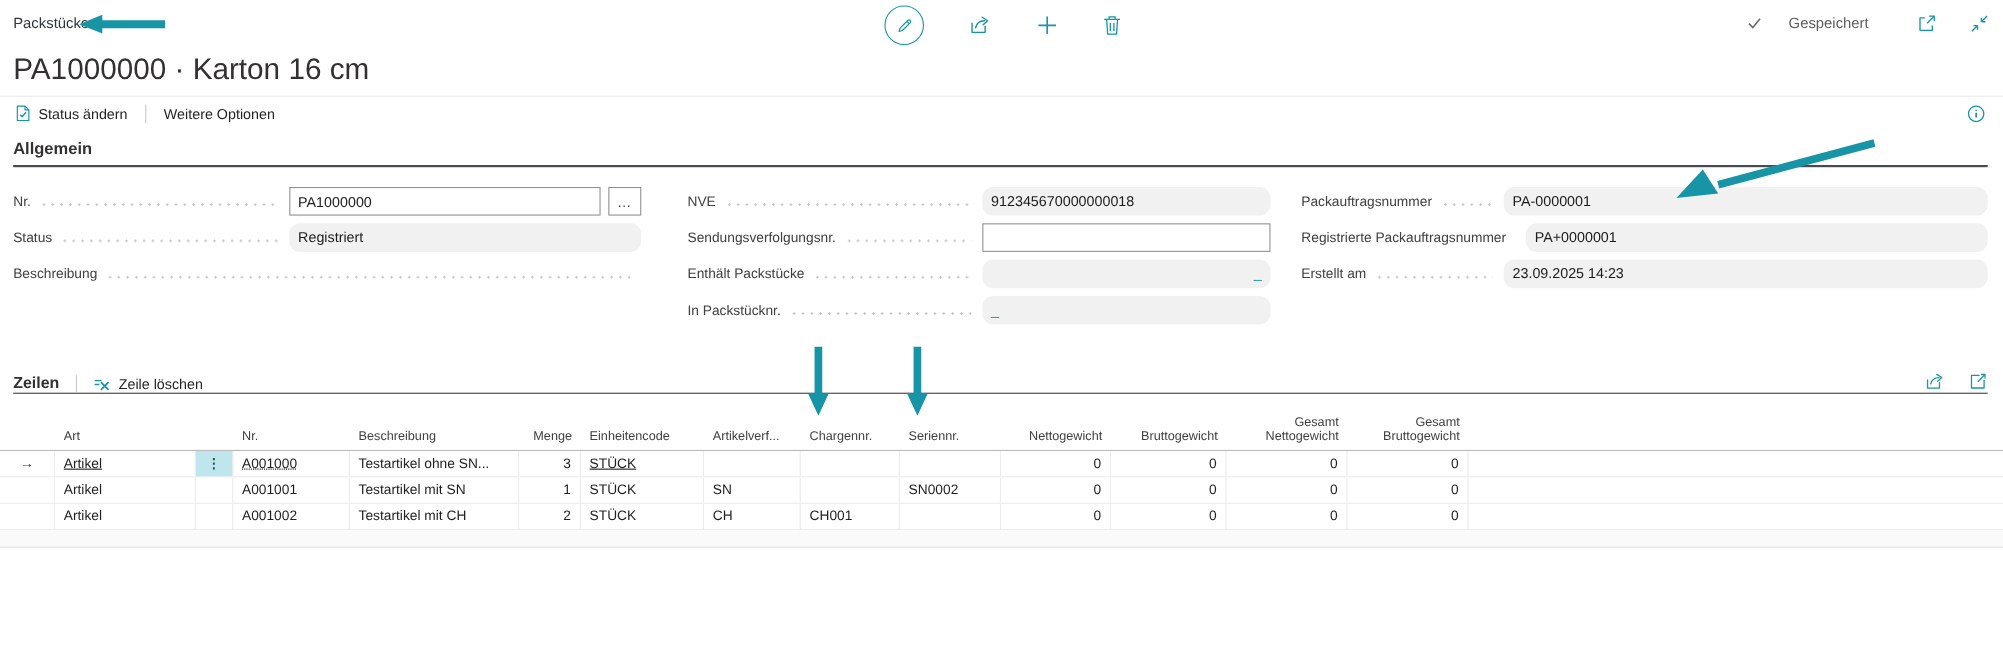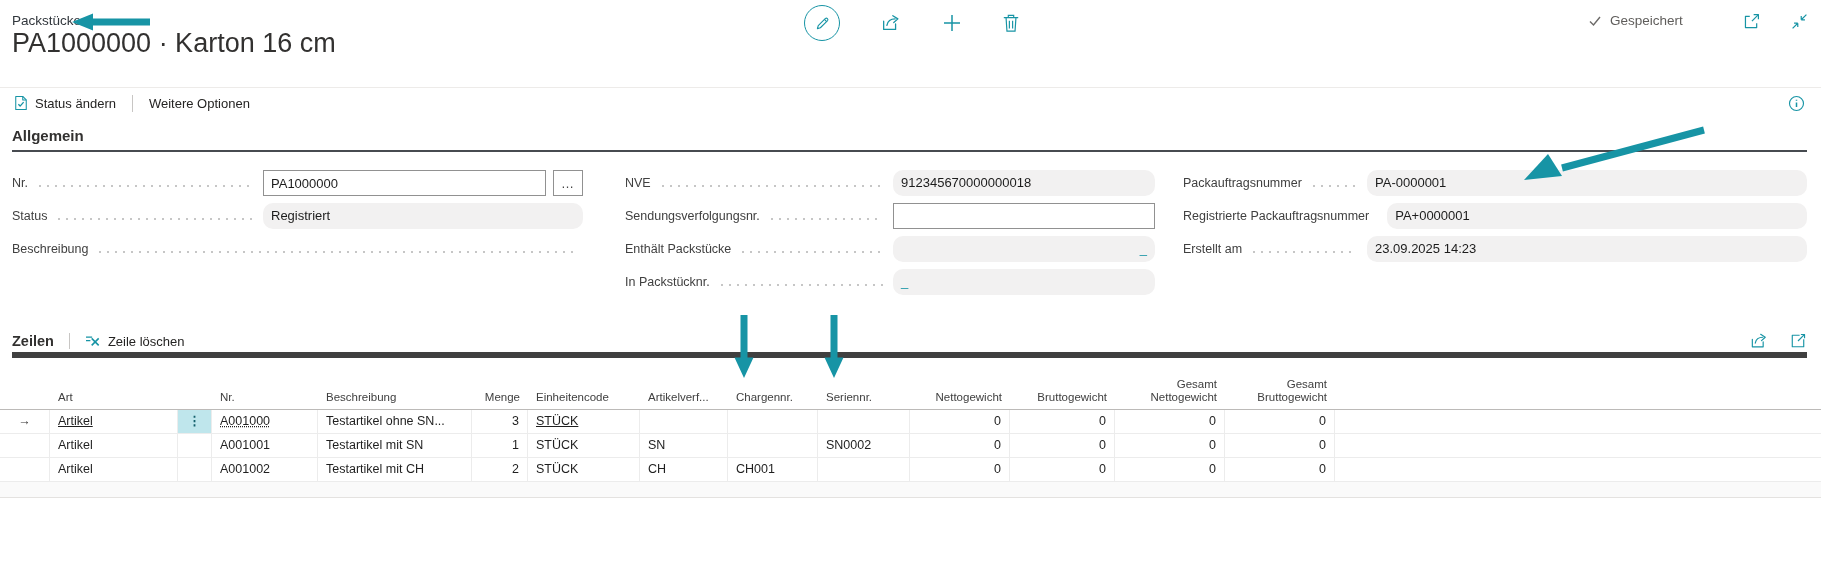--- a/index.html
+++ b/index.html
@@ -10,26 +10,26 @@
     --accent:#1794a5; --readonly:#f2f1f1; --border:#919191; --cellline:#ececec;
   }
   svg { display:block; }
 
   
   .breadcrumb { position:absolute; top:13px; left:12px; font-size:13.5px; color:#31363c; cursor:pointer; }
   .center-icons { position:absolute; top:4px; left:804px; display:flex; align-items:center; gap:40px; height:38px; }
   .pencil-circle { width:36px; height:36px; border:1.5px solid var(--accent); border-radius:50%;
     display:flex; align-items:center; justify-content:center; }
   .icon-btn { display:flex; align-items:center; justify-content:center; cursor:pointer; }
-  .saved-cluster { position:absolute; top:13px; left:1588px; display:flex; align-items:center; gap:8px; }
+  .saved-cluster { position:absolute; top:13px; left:1588px; display:flex; align-items:center; gap:24px; }
   .saved-text { font-size:13.5px; color:#5f5d5b; }
   .win-icons { position:absolute; top:12px; left:1742px; display:flex; align-items:center; gap:29px; }
 
   
-  .page-title { position:absolute; top:28px; left:12px; font-size:27px; font-weight:400; color:#323130; }
+  .page-title { position:absolute; top:48px; left:12px; font-size:27px; font-weight:400; color:#323130; }
   .action-bar { position:absolute; top:87px; left:0; right:0; height:31px; border-top:1px solid #edebe9;
     display:flex; align-items:center; padding:0 16px 0 14px; }
   .action-item { display:flex; align-items:center; gap:7px; font-size:13px; color:#252423; cursor:pointer; }
   .ab-divider { width:1px; height:17px; background:#c8c6c4; margin:0 16px; }
   .ab-right { margin-left:auto; }
 
   
   .section-header { position:absolute; top:127px; left:12px; font-size:15px; font-weight:700; color:#323130; }
   .section-rule { position:absolute; top:150px; left:12px; right:14px; height:2px; background:#474b50; }
 
@@ -54,21 +54,21 @@
   .combo-chevron { position:absolute; right:8px; top:10px; pointer-events:none; }
   .ellipsis-btn { width:30px; height:26px; border:1px solid var(--border); background:#fff;
     margin-left:7px; font-size:13px; color:#444; cursor:pointer; flex:0 0 auto;
     display:flex; align-items:center; justify-content:center; letter-spacing:1px; }
   .nr-input { width:283px; flex:0 0 auto; }
   .uscore-right { text-align:right; color:var(--accent); }
   .uscore-left { text-align:left; color:var(--accent); }
 
   
   .lines-bar { position:absolute; top:330px; left:12px; right:14px; height:28px;
-    display:flex; align-items:center; border-bottom:6px solid #404040; }
+    display:flex; align-items:flex-end; border-bottom:1px solid #404040; }
   .lines-title { font-size:14.5px; font-weight:700; color:#323130; }
   .lines-divider { width:1px; height:16px; background:#c8c6c4; margin:0 15px; }
   .lines-action { display:flex; align-items:center; gap:7px; font-size:13px; cursor:pointer; }
   .lines-icons { margin-left:auto; display:flex; align-items:center; gap:20px; }
 
   
   .tbl { position:absolute; top:362px; left:0; right:0;
     --cols:50px 128px 34px 106px 154px 56px 112px 88px 90px 92px 100px 105px 110px 110px 1fr; }
   .thead { display:grid; grid-template-columns:var(--cols); align-items:end; height:48px;
     border-bottom:1px solid #bcbab8; }

